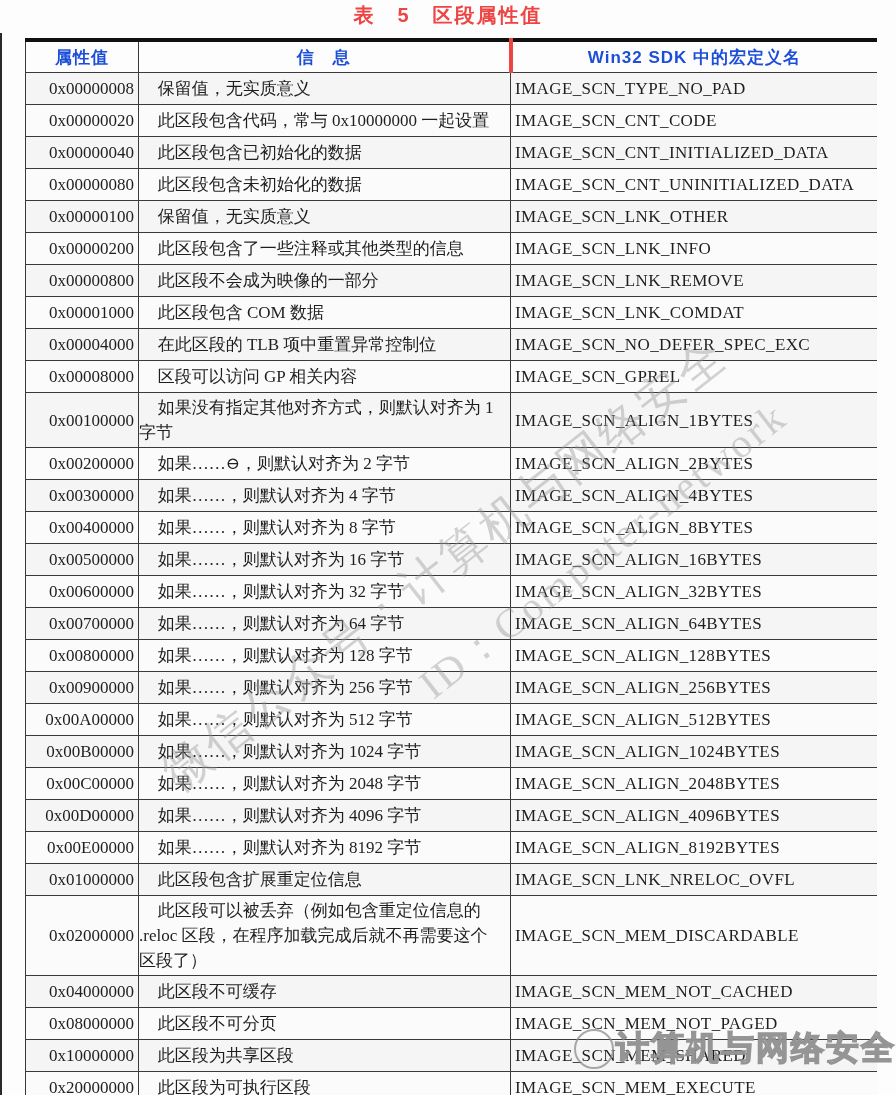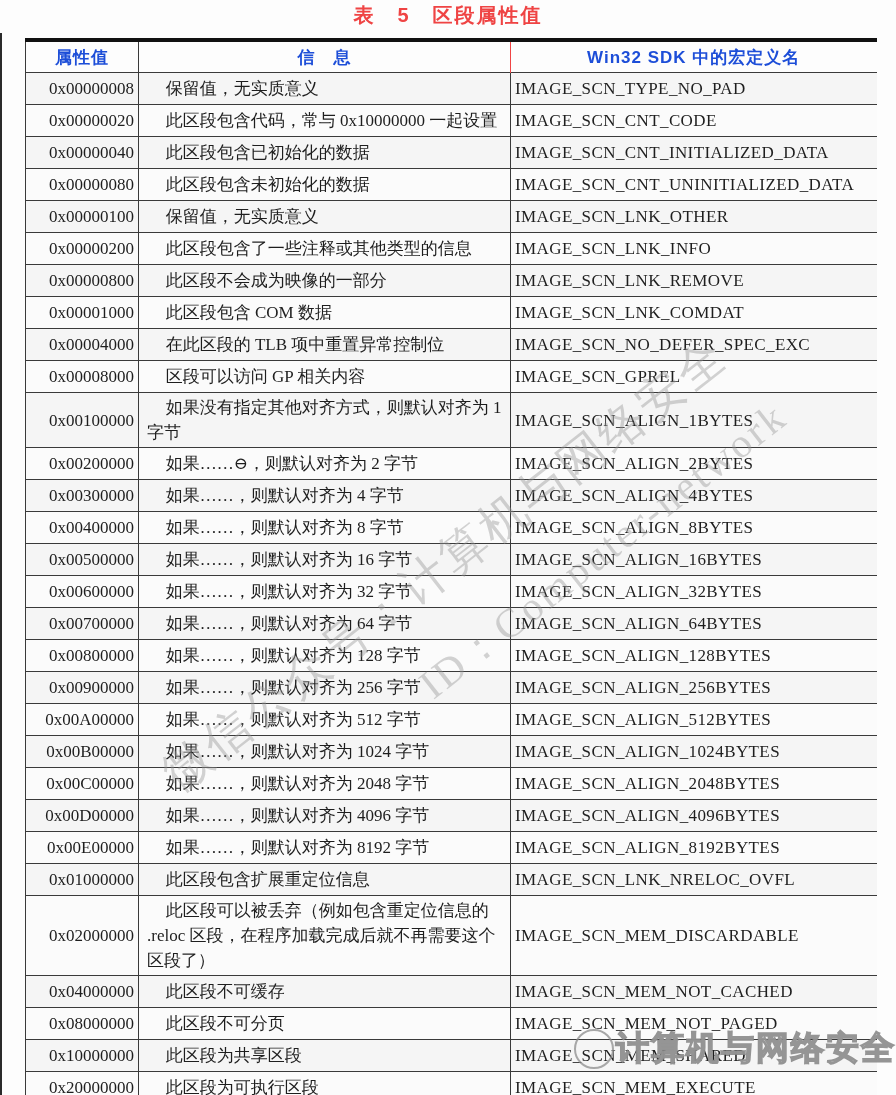--- a/index.html
+++ b/index.html
@@ -25,25 +25,25 @@
     font-size:17px;line-height:25px;vertical-align:middle;
     padding:2px 4px;overflow:hidden;
   }
   th{
     font-family:"Liberation Sans","DejaVu Sans",sans-serif;
     font-weight:bold;text-align:center;height:26px;color:#1d4ed8;
     letter-spacing:1px;
   }
   td{border-left:1px solid #3a3a3a;}
   td.value{text-align:right;height:27px;}
-  td.info{padding-left:8px;padding-right:6px;text-indent:1.1em;}
+  td.info{padding-left:0;padding-right:6px;text-indent:1.1em;}
   td.macro{letter-spacing:0.4px;border-left:1px solid #3a3a3a;}
   th.h-value{border-left:1px solid #3a3a3a;}
   th.h-info{border-left:1px solid #3a3a3a;}
-  th.h-macro{border-left:1px solid #ef4444;margin-top:15px;}
+  th.h-macro{border-left:4px solid #ef4444;margin-top:15px;}
   tbody tr:nth-child(odd) td{background:#f5f5f5;}
   tbody tr:nth-child(even) td{background:#fbfbfb;}
   
   .wm{position:absolute;white-space:nowrap;pointer-events:none;
       color:rgba(150,150,150,0.42);z-index:5;
       font-family:"Liberation Serif","DejaVu Serif",serif;}
   .wm-line1{left:150px;top:755px;font-size:47px;letter-spacing:3px;
       transform:rotate(-38deg);transform-origin:0 0;}
   .wm-line2{left:408px;top:668px;font-size:41px;letter-spacing:3px;
       transform:rotate(-38deg);transform-origin:0 0;}

